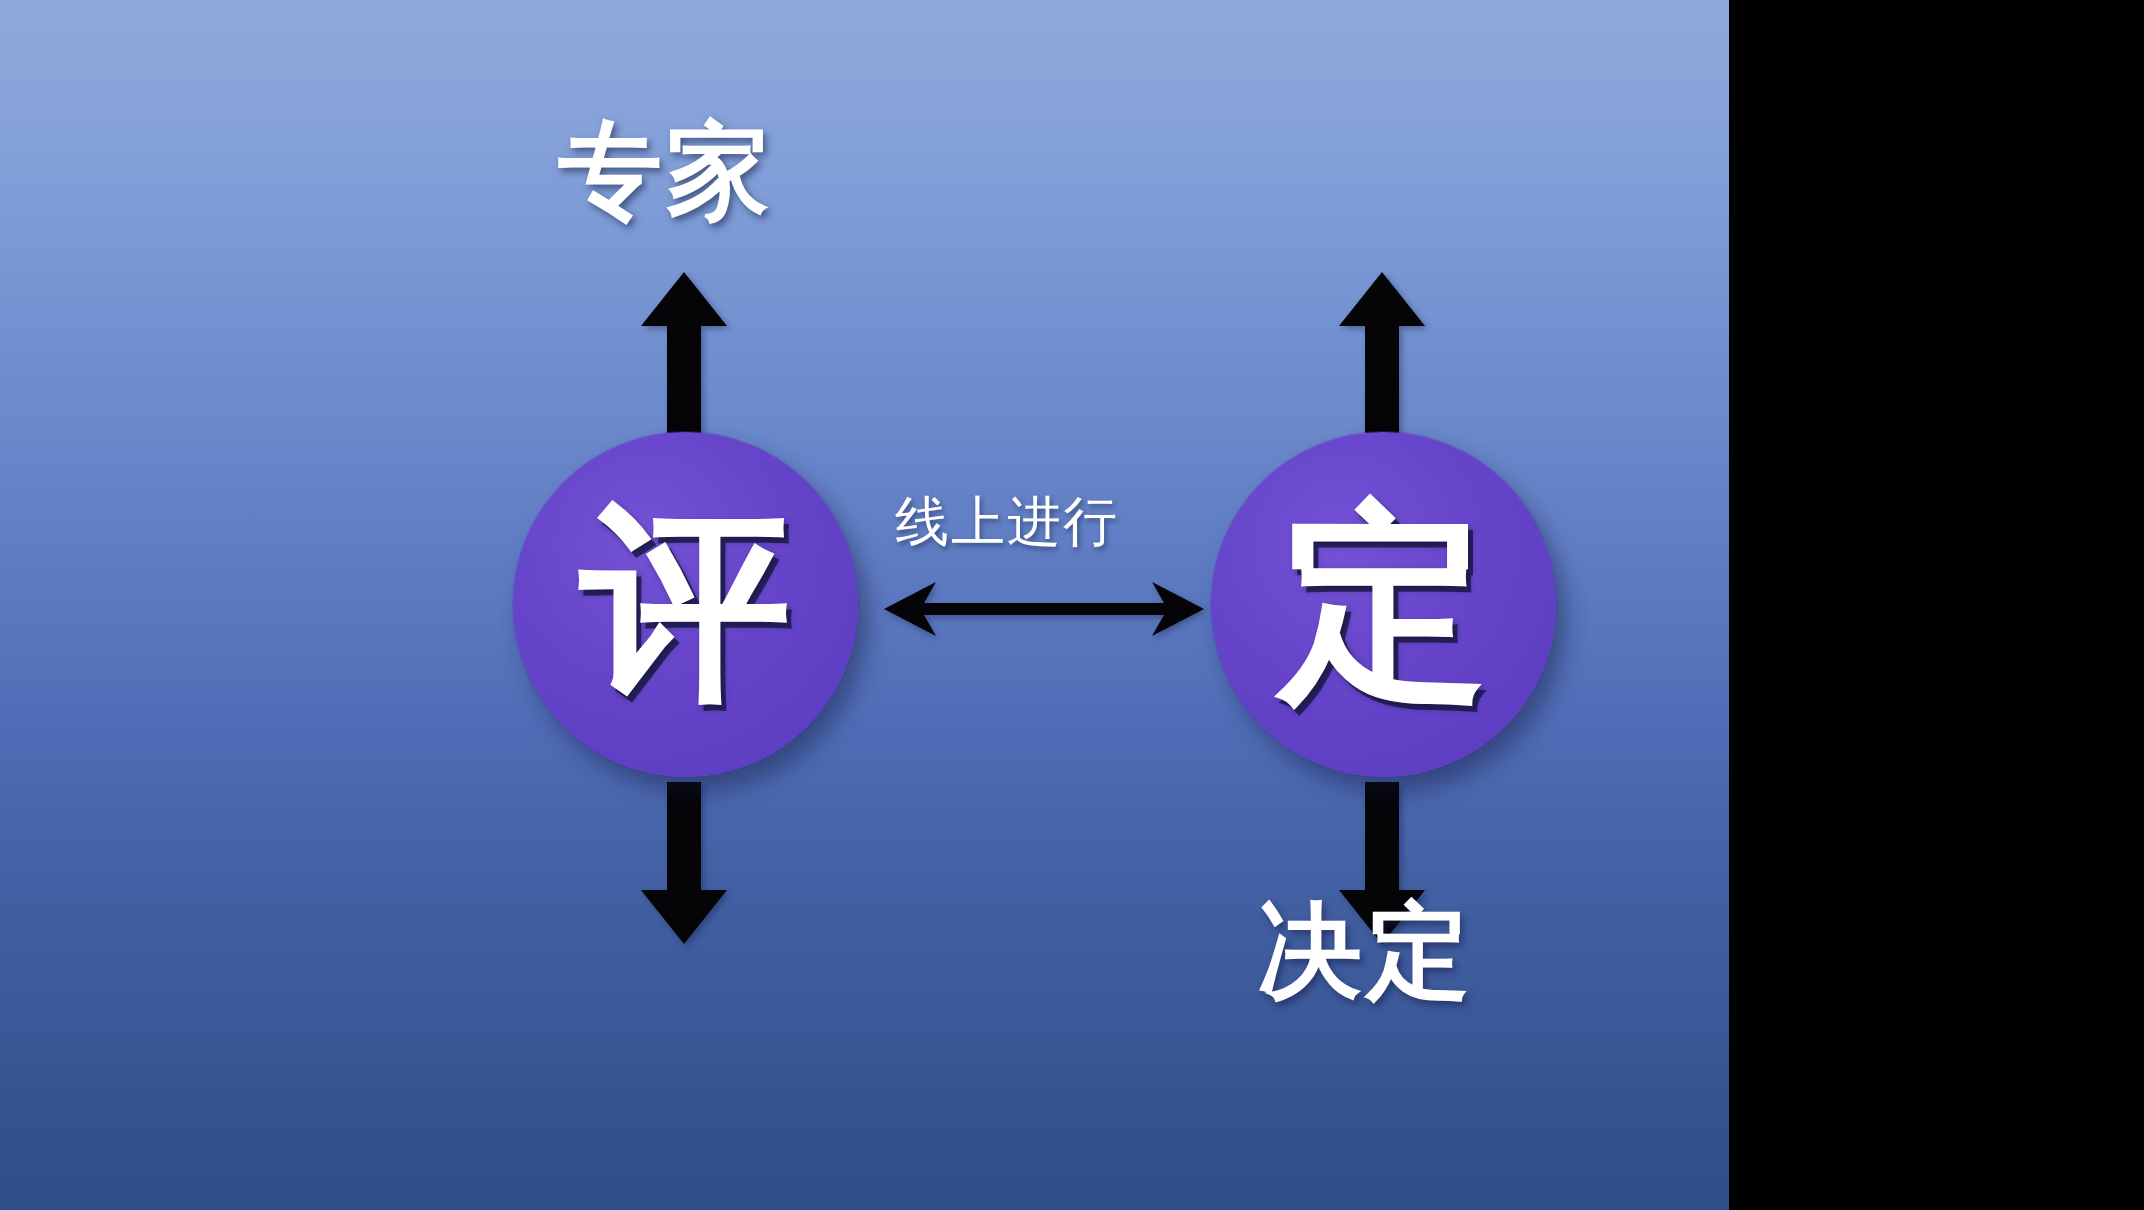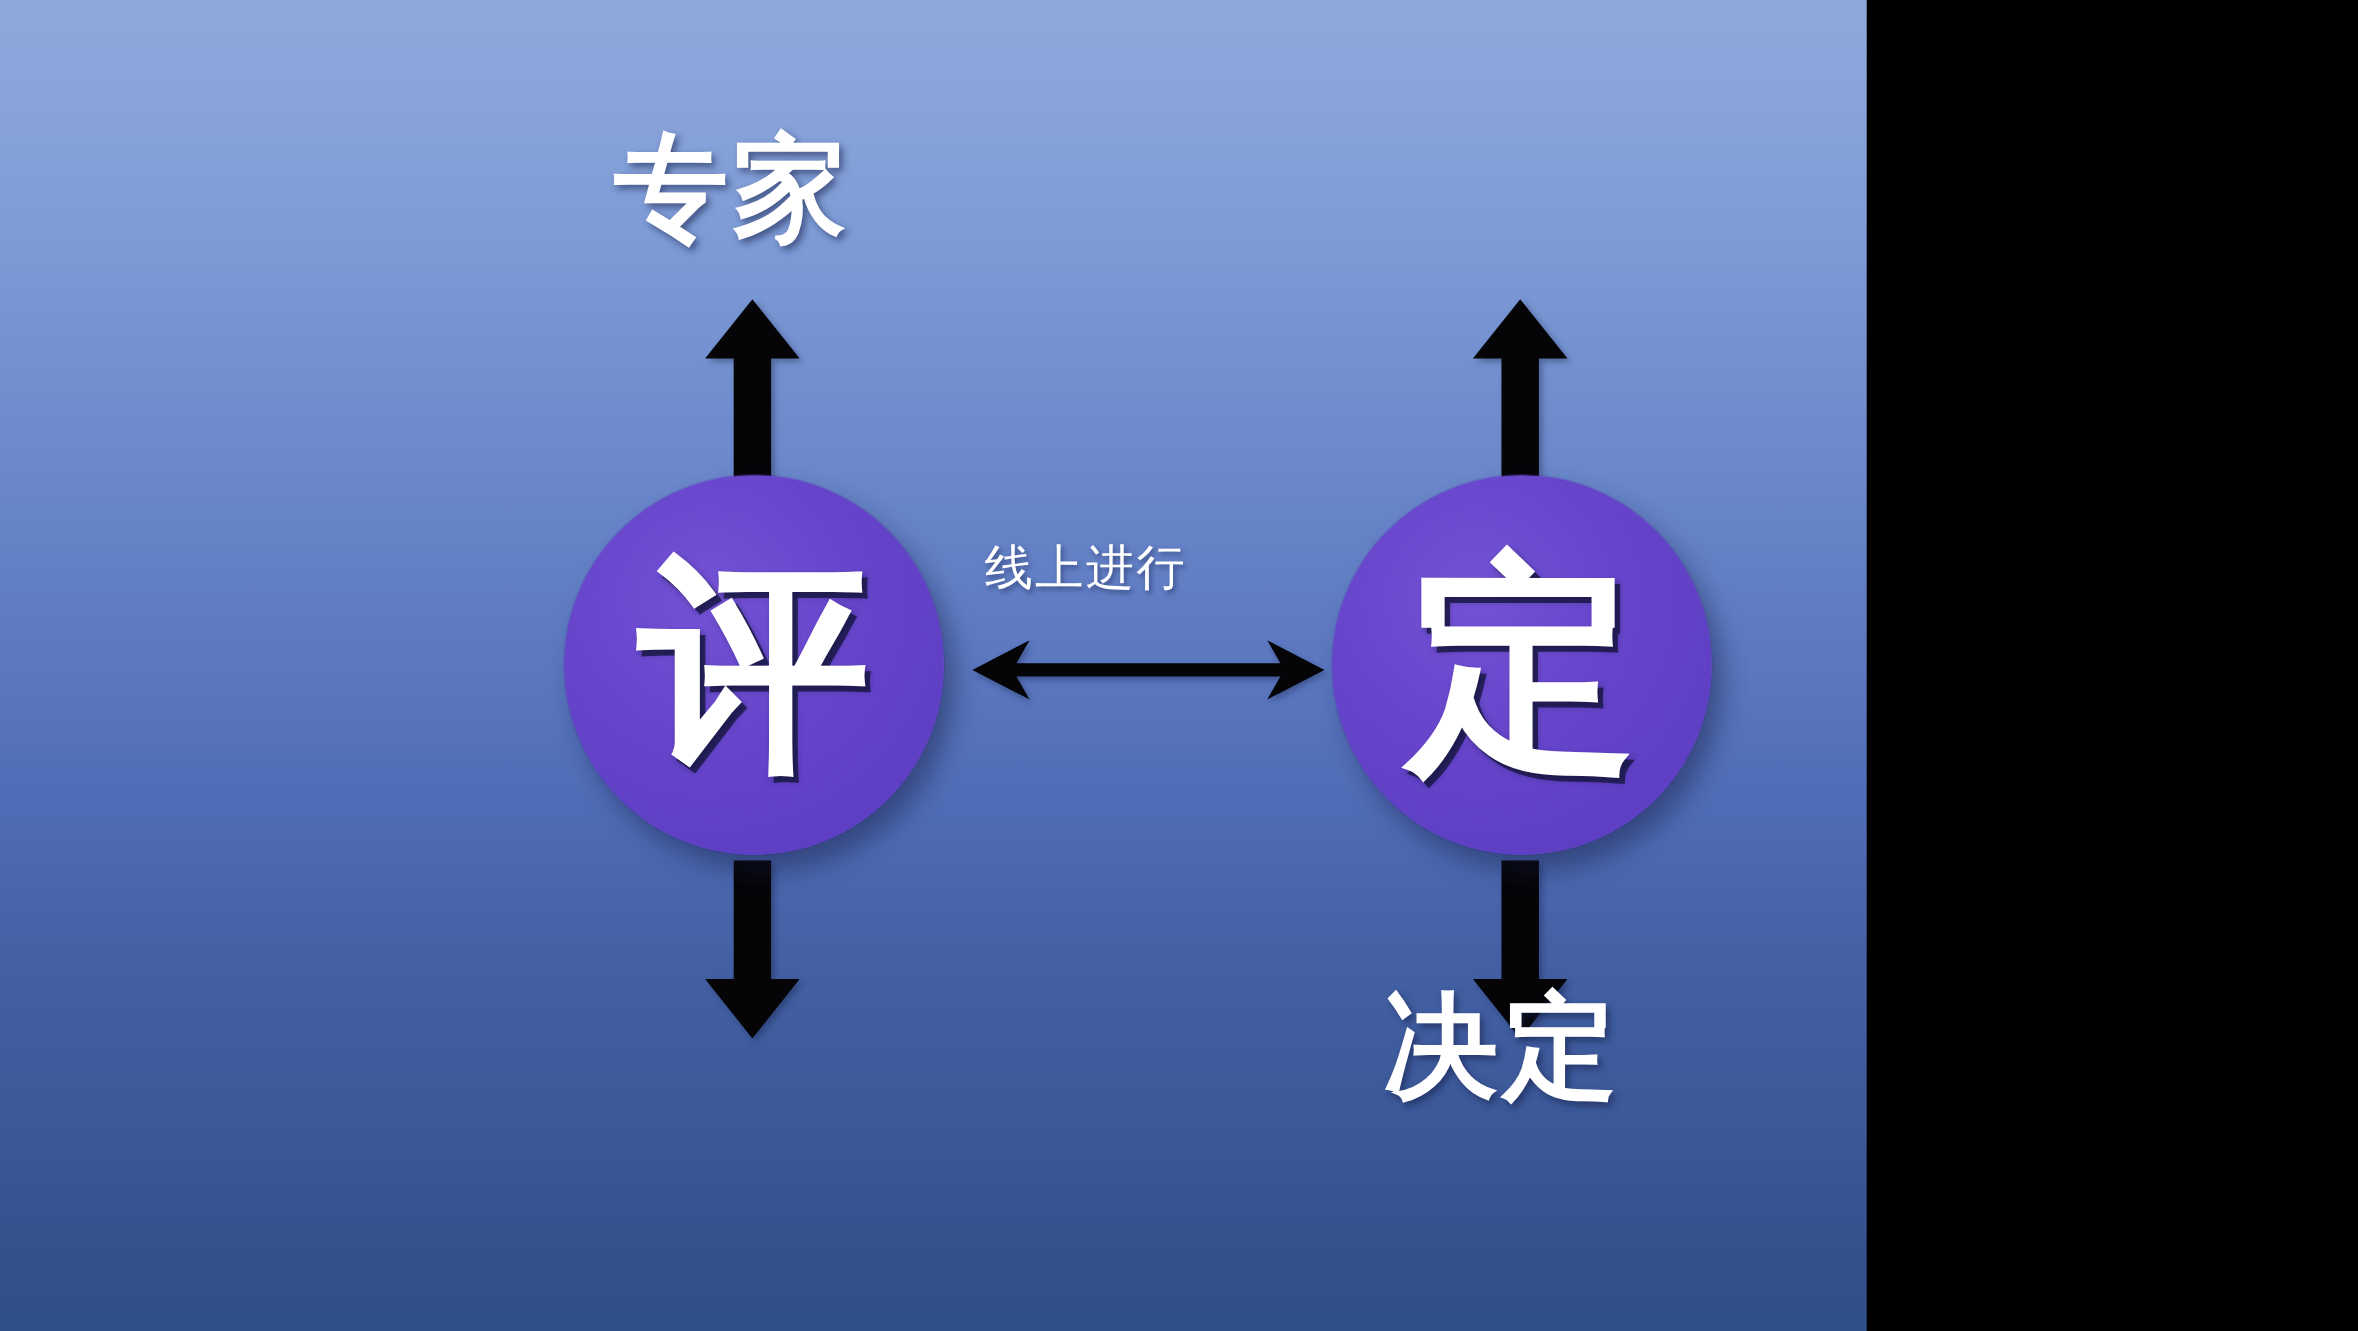--- a/index.html
+++ b/index.html
@@ -5,32 +5,33 @@
   html, body {
     margin: 0;
     padding: 0;
     background: #000;
   }
   #stage {
     position: relative;
     width: 1697px;
     height: 1210px;
     overflow: hidden;
-    font-family: Liberation Sans, sans-serif;
+    font-family: Liberation Serif, serif;
     background: linear-gradient(180deg,
         #8fa8dc 0%,
         #8aa5da 6%,
         #7d9bd6 18%,
         #6e8ccd 32%,
         #5f7cc3 46%,
         #4f6cb6 60%,
         #4360a4 73%,
         #3a5796 86%,
         #33508c 95%,
         #2f4f87 100%);
+    padding-left: 32px;
   }
 
   
   .node {
     position: absolute;
     border-radius: 50%;
     background: radial-gradient(circle at 38% 32%, #7452d6 0%, #6645ca 42%, #5f3fc4 72%, #5a3abf 100%);
     box-shadow:
        10px 14px 22px rgba(20, 24, 60, 0.42),
        0 0 0 1px rgba(90, 60, 190, 0.35);
@@ -60,21 +61,21 @@
     position: absolute;
     color: #ffffff;
     font-weight: 700;
     line-height: 1;
     white-space: nowrap;
     text-shadow: 3px 4px 7px rgba(20, 28, 70, 0.55);
     user-select: none;
     z-index: 4;
   }
   .label-big { font-size: 104px; letter-spacing: 4px; }
-  .label-mid { font-size: 44px; letter-spacing: 2px; font-weight: 400;
+  .label-mid { font-size: 54px; letter-spacing: 2px; font-weight: 400;
                text-shadow: 2px 3px 5px rgba(20, 28, 70, 0.5); }
 
   #label-expert   { left: 558px;  top: 120px; }
   #label-tenderer { left: 1180px; top: 120px; }
   #label-recommend{ left: 548px;  top: 940px; }
   #label-decide   { left: 1258px; top: 900px; }
   #label-online   { left: 895px;  top: 495px; }
 
   
   .arrow-v {

